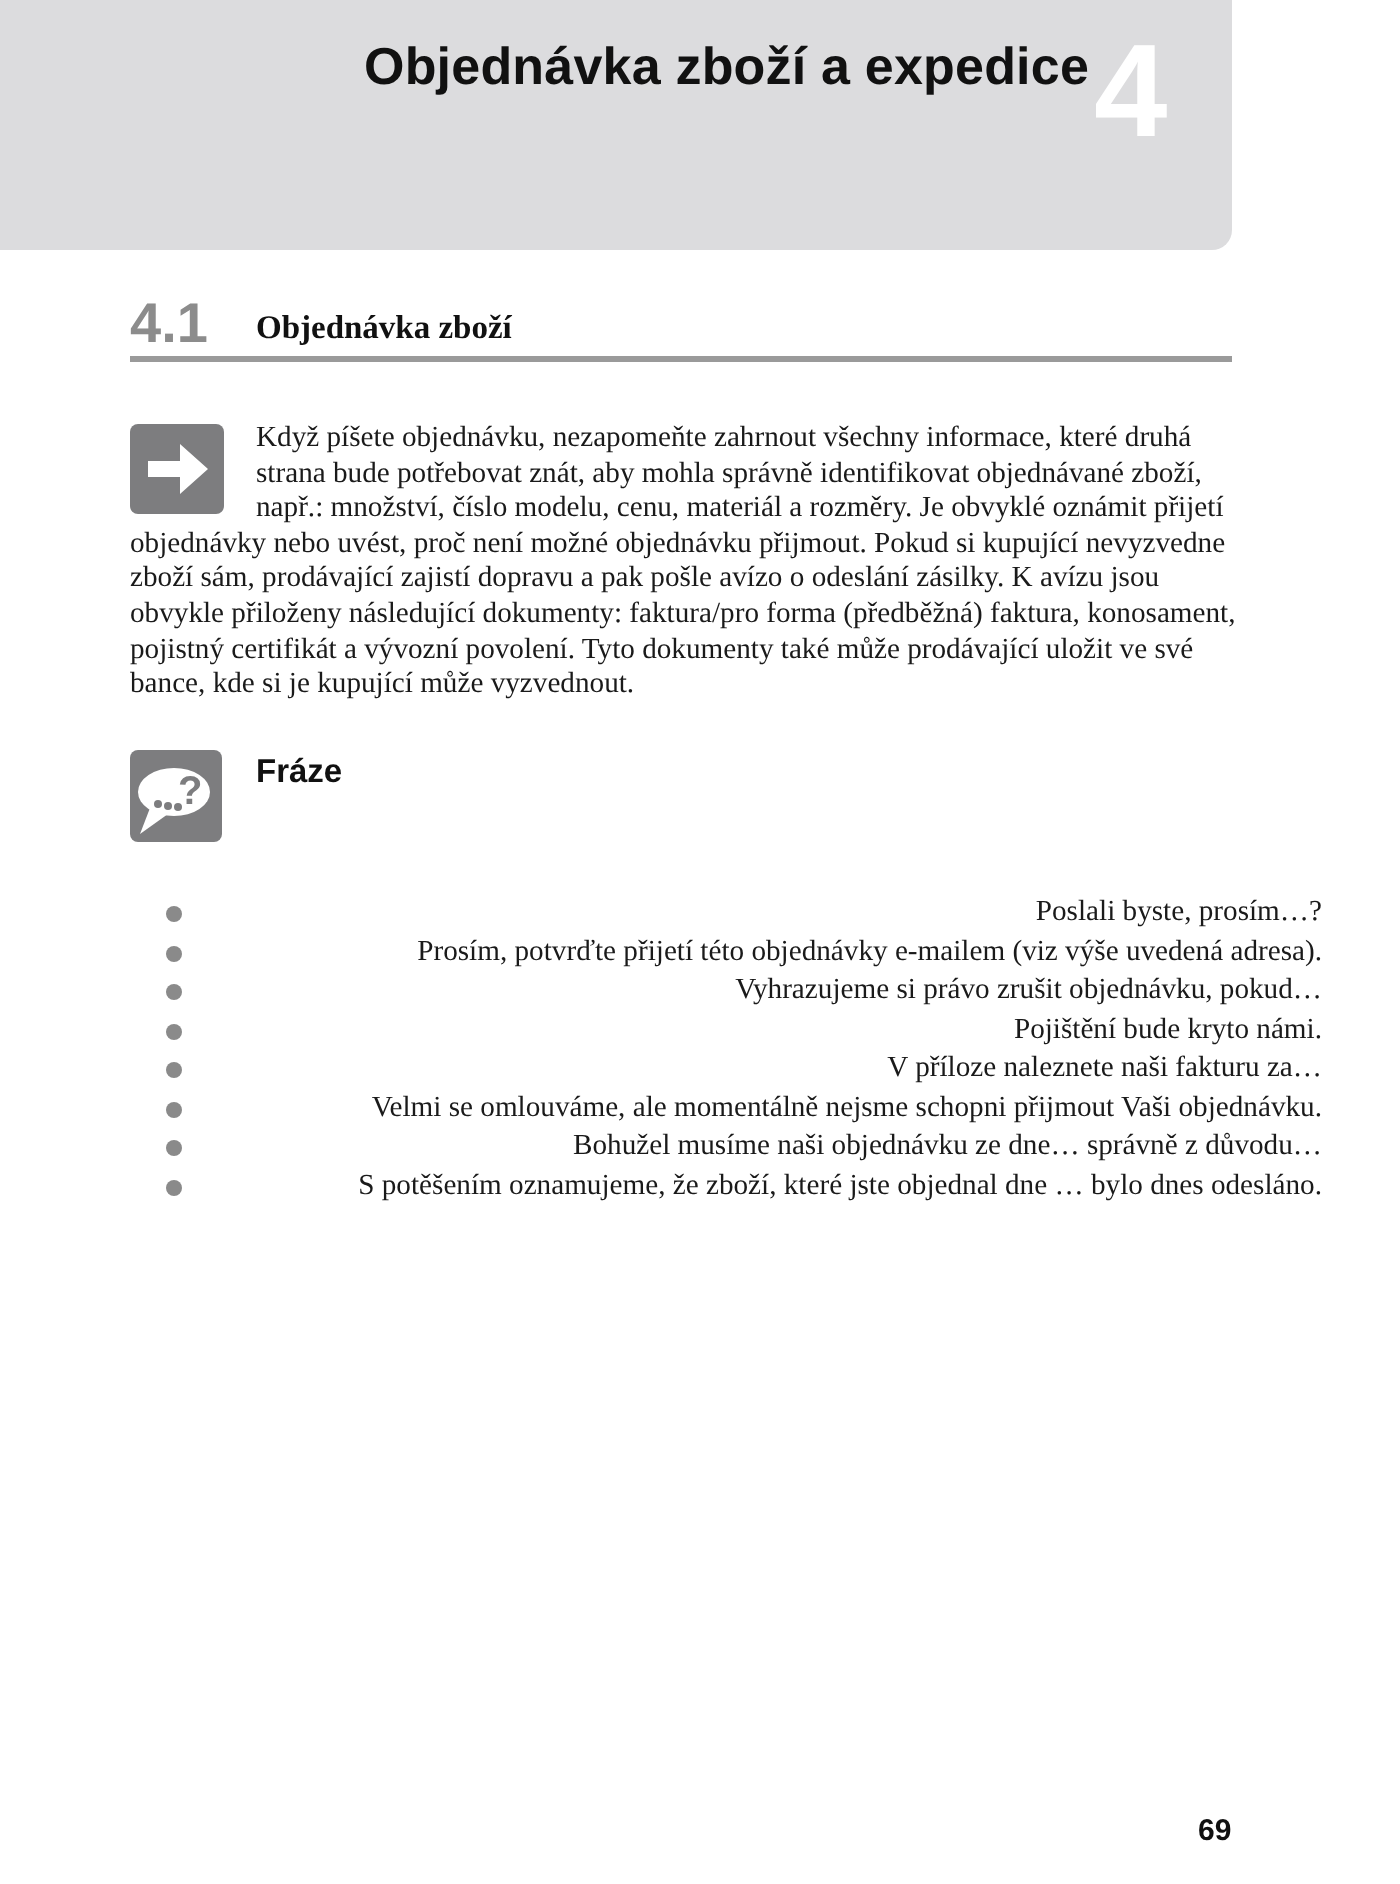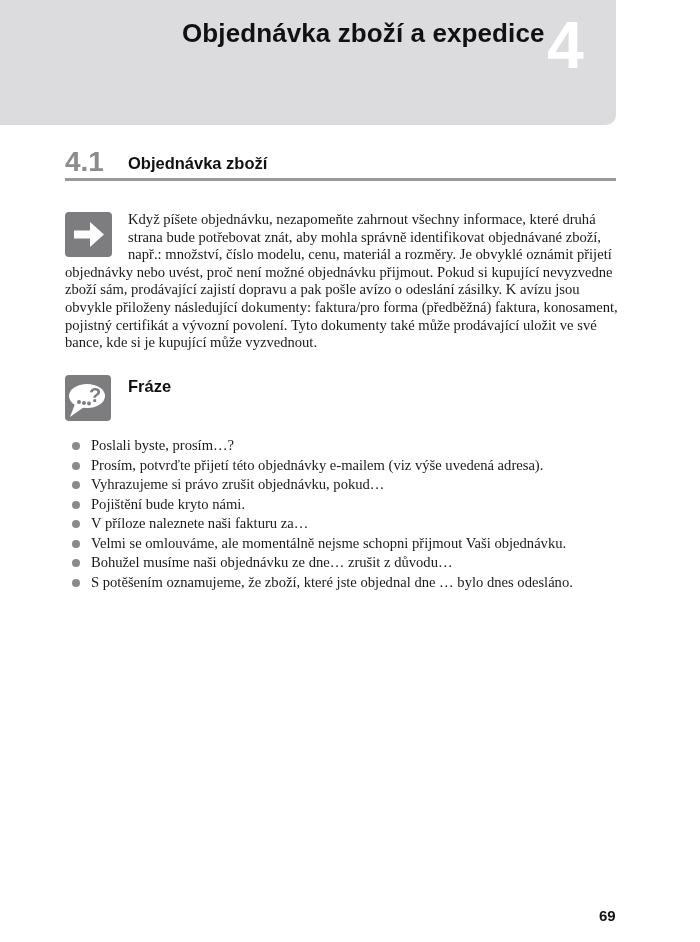--- a/index.html
+++ b/index.html
@@ -59,21 +59,21 @@
       font-family: "Liberation Sans", sans-serif;
       font-weight: bold;
       font-size: 28px;
       line-height: 32px;
       color: #8c8c8c;
     }
     .section-title {
       position: absolute;
       left: 63px;
       top: 8px;
-      font-family: Liberation Sans, sans-serif;
+      font-family: Liberation Serif, serif;
       font-weight: bold;
       font-size: 16.5px;
       color: #111111;
       white-space: nowrap;
     }
     .section-rule {
       position: absolute;
       left: 0;
       top: 32px;
       width: 551px;
@@ -117,24 +117,25 @@
       top: 377px;
       font-family: "Liberation Sans", sans-serif;
       font-weight: bold;
       font-size: 16.5px;
       color: #111111;
     }
     .phrase-list {
       position: absolute;
       left: 65px;
       top: 431px;
-      margin: 5px;
+      margin: 16px;
       padding: 0;
       list-style: none;
       width: 580px;
+      text-align: right;
     }
     .phrase-item {
       position: relative;
       padding-left: 21px;
       font-size: 14.6px;
       line-height: 19.5px;
       height: 19.5px;
       white-space: nowrap;
       color: #1a1a1a;
     }
@@ -195,17 +196,17 @@
 
 <div class="phrases-heading">Fráze</div>
 
 <ul class="phrase-list">
   <li class="phrase-item"><span class="bullet"></span><span>Poslali byste, prosím…?</span></li>
   <li class="phrase-item"><span class="bullet"></span><span>Prosím, potvrďte přijetí této objednávky e-mailem (viz výše uvedená adresa).</span></li>
   <li class="phrase-item"><span class="bullet"></span><span>Vyhrazujeme si právo zrušit objednávku, pokud…</span></li>
   <li class="phrase-item"><span class="bullet"></span><span>Pojištění bude kryto námi.</span></li>
   <li class="phrase-item"><span class="bullet"></span><span>V příloze naleznete naši fakturu za…</span></li>
   <li class="phrase-item"><span class="bullet"></span><span>Velmi se omlouváme, ale momentálně nejsme schopni přijmout Vaši objednávku.</span></li>
-  <li class="phrase-item"><span class="bullet"></span><span>Bohužel musíme naši objednávku ze dne… zrušit z důvodu…</span></li>
+  <li class="phrase-item"><span class="bullet"></span><span>Bohužel musíme naši objednávku ze dne… správně z důvodu…</span></li>
   <li class="phrase-item"><span class="bullet"></span><span>S potěšením oznamujeme, že zboží, které jste objednal dne … bylo dnes odesláno.</span></li>
 </ul>
 
 <div class="page-number">69</div>
 
 </body></html>

